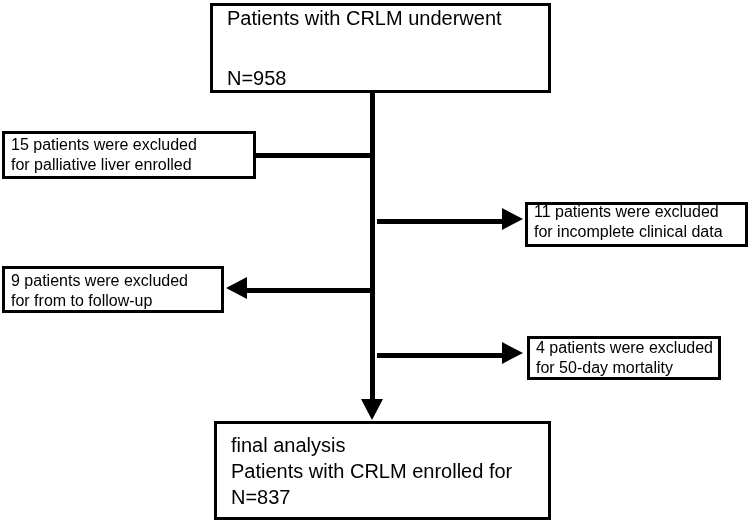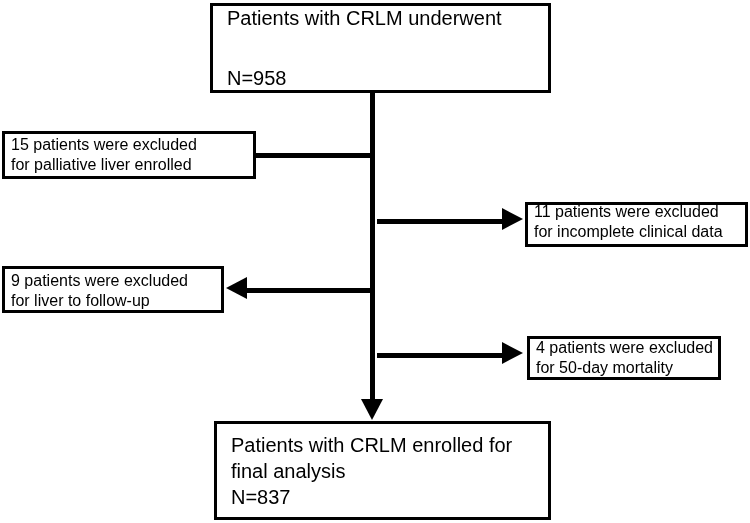--- a/index.html
+++ b/index.html
@@ -161,29 +161,29 @@
   <div class="arrow-head right" id="arrow-right-1-head"></div>
   <div class="flow-box excl-box" id="box-excl-incomplete-data">
     <span class="line">11 patients were excluded</span>
     <span class="line">for incomplete clinical data</span>
   </div>
 
   <div class="arrow-shaft" id="arrow-left-2-shaft"></div>
   <div class="arrow-head left" id="arrow-left-2-head"></div>
   <div class="flow-box excl-box" id="box-excl-lost-followup">
     <span class="line">9 patients were excluded</span>
-    <span class="line">for liver to follow-up</span>
+    <span class="line">for from to follow-up</span>
   </div>
 
   <div class="arrow-shaft" id="arrow-right-2-shaft"></div>
   <div class="arrow-head right" id="arrow-right-2-head"></div>
   <div class="flow-box excl-box" id="box-excl-mortality">
     <span class="line">4 patients were excluded</span>
     <span class="line">for 50-day mortality</span>
   </div>
 
   <div class="flow-box" id="box-final-analysis">
+    <span class="line">final analysis</span>
     <span class="line">Patients with CRLM enrolled for</span>
-    <span class="line">final analysis</span>
     <span class="line">N=837</span>
   </div>
 
 </div>
 
 </body></html>

